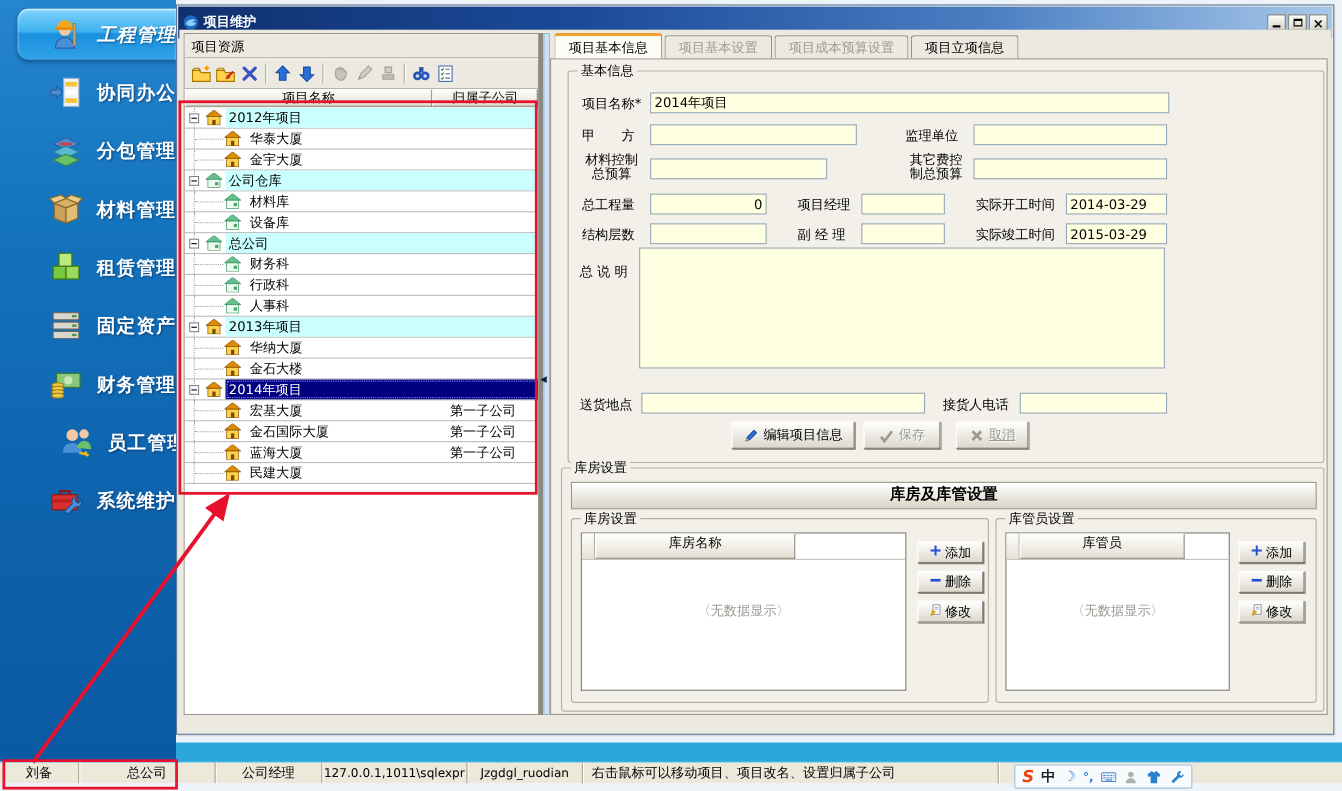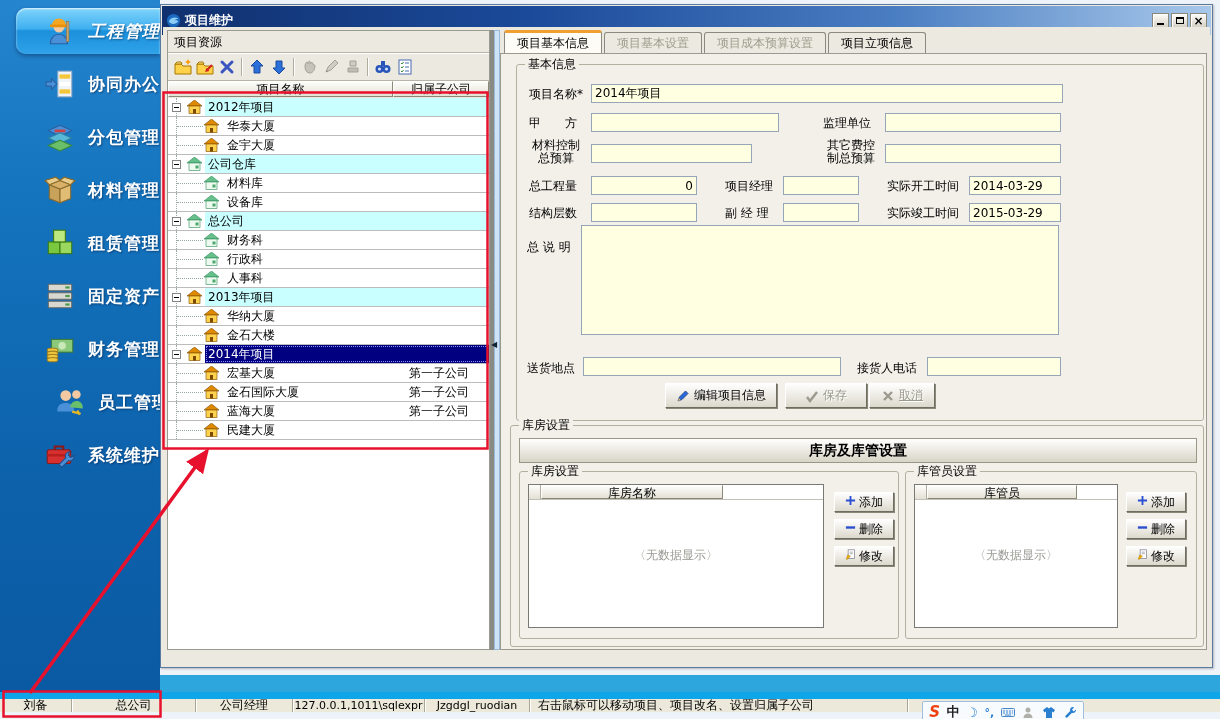--- a/index.html
+++ b/index.html
@@ -100,34 +100,34 @@
     display:flex; align-items:center; justify-content:center; gap:4px;
     font-size:12px; cursor:pointer; }
   .btn3d.disabled { color:#9a9a8e; text-shadow:1px 1px 0 #fff; cursor:default; }
   .btn3d svg { width:14px; height:14px; }
 
   
   #whbanner { position:absolute; left:8px; top:12px; width:678px; height:25px;
     background:linear-gradient(180deg,#fffffe,#d8d4c6); border:1px solid #9a9688;
     text-align:center; line-height:23px; font-size:14px; font-weight:bold; }
   .whtable { position:absolute; background:#fff; border:1px solid #7a7a74; }
-  .whhead { display:flex; height:15px; border-bottom:1px solid #c0c0b8; }
+  .whhead { display:flex; height:24px; border-bottom:1px solid #c0c0b8; }
   .whind { width:12px; background:linear-gradient(180deg,#fdfdfb,#e4e0d4); border-right:1px solid #b0aca0; }
   .whcol { background:linear-gradient(180deg,#fdfdfb,#e4e0d4); border:1px solid; border-color:#fff #8a8878 #8a8878 #fff;
     text-align:center; line-height:15px; font-size:12px; }
   .whempty { position:absolute; left:0; right:0; top:44%; text-align:center; color:#9a9a94; font-size:12px; }
   .wbtn { position:absolute; width:60px; height:20px; background:linear-gradient(180deg,#fefefd,#dcd8cc);
     border:1px solid; border-color:#fff #6d6d62 #6d6d62 #fff; box-shadow:1px 1px 0 #8a8878;
     display:flex; align-items:center; justify-content:center; gap:3px; font-size:12px; cursor:pointer; }
   .wbtn svg { width:11px; height:11px; }
 
   
   #blueband { position:absolute; left:160px; top:675px; width:1060px; height:17px; background:#2ca6dd; }
   #statusbar { position:absolute; left:0; top:692px; width:1220px; height:20px;
-    background:#ece9da; border-top:7px solid #0ea5e9; display:flex; align-items:stretch; }
+    background:#ece9da; border-top:1px solid #0ea5e9; display:flex; align-items:stretch; }
   .scell { display:flex; align-items:center; justify-content:center; font-size:12px;
     border-right:1px solid #aaa694; box-shadow:1px 0 0 #fff; white-space:nowrap; overflow:hidden; }
   .scell.mono { font-size:11px; }
   .scell.left { justify-content:flex-start; padding-left:8px; }
   #imebar { position:absolute; left:922px; top:2px; width:162px; height:22px; background:#f7fbfe;
     border:1px solid #9ec0dc; border-radius:2px; display:flex; align-items:center; justify-content:space-around; padding:0 3px; }
   #imebar span { display:flex; align-items:center; justify-content:center; cursor:pointer; }
   .ime-s { color:#f04010; font-weight:bold; font-size:15px; font-style:italic; }
   .ime-zh { font-size:13px; font-weight:bold; color:#222; }
   .ime-moon { color:#2a7fd0; font-size:13px; font-weight:bold; }
@@ -647,21 +647,21 @@
             <span class="flbl" style="left:340px; top:295px;">接货人电话</span>
             <input class="inp" style="left: 410px; top: 292px; width: 134px;" readonly="" value="">
 
             <button class="btn3d" style="left:148px; top:318px; width:112px;">
               <svg viewBox="0 0 14 14">
                   <path d="M2 12l1.5-4 6-6 2.5 2.5-6 6z" fill="#2a6ad8" stroke="#183a80" stroke-width=".8"></path>
                   <path d="M2 12l1-2.7 1.7 1.7z" fill="#f2c46a"></path>
                 </svg>
               <span>编辑项目信息</span>
             </button>
-            <button class="btn3d disabled" style="left:268px; top:318px; width:82px;">
+            <button class="btn3d disabled" style="left:268px; top:318px; width:70px;">
               <svg viewBox="0 0 14 14">
                   <path d="M2 8l3 4 7-9" fill="none" stroke="#9a9a8e" stroke-width="2.4"></path>
                 </svg>
               <span>保存</span>
             </button>
             <button class="btn3d disabled" style="left:352px; top:318px; width:66px;text-decoration:underline;">
               <svg viewBox="0 0 14 14">
                   <path d="M3 3l8 8M11 3l-8 8" stroke="#9a9a8e" stroke-width="2.4"></path>
                 </svg>
               <span>取消</span>

